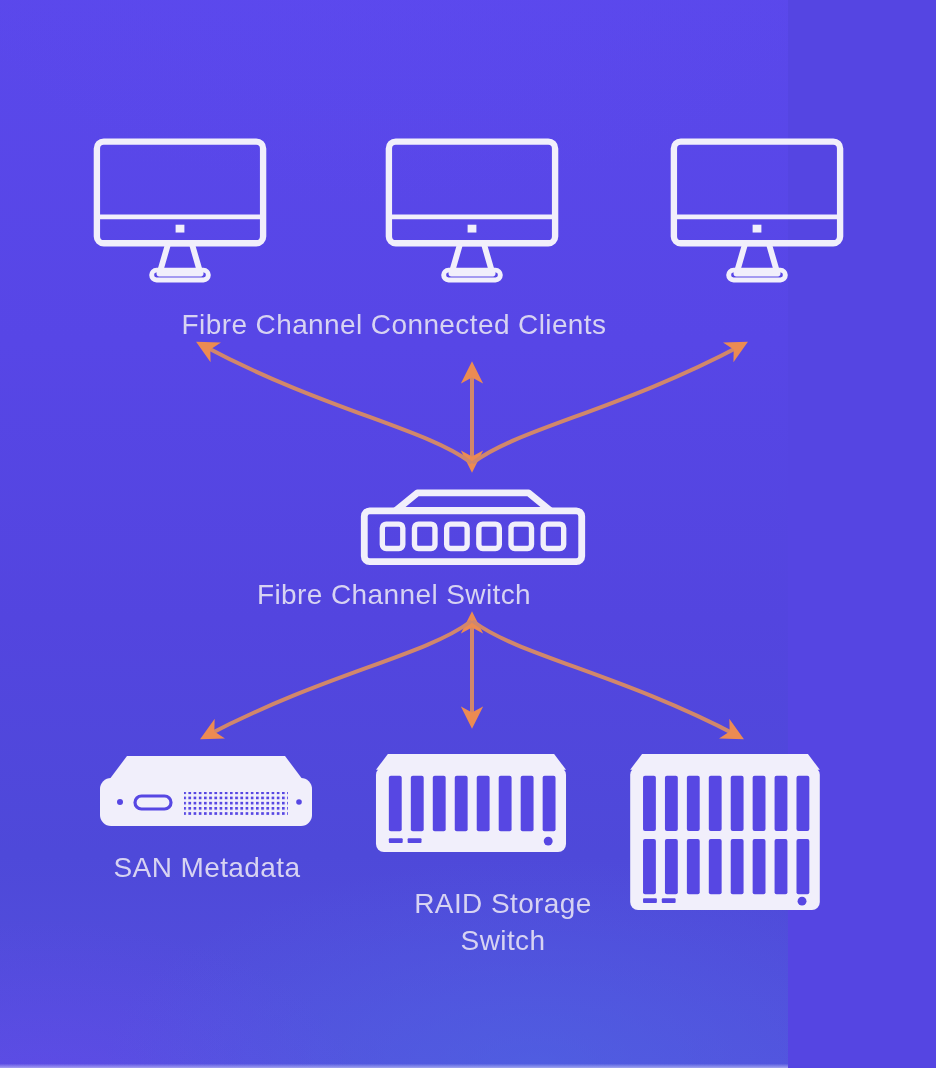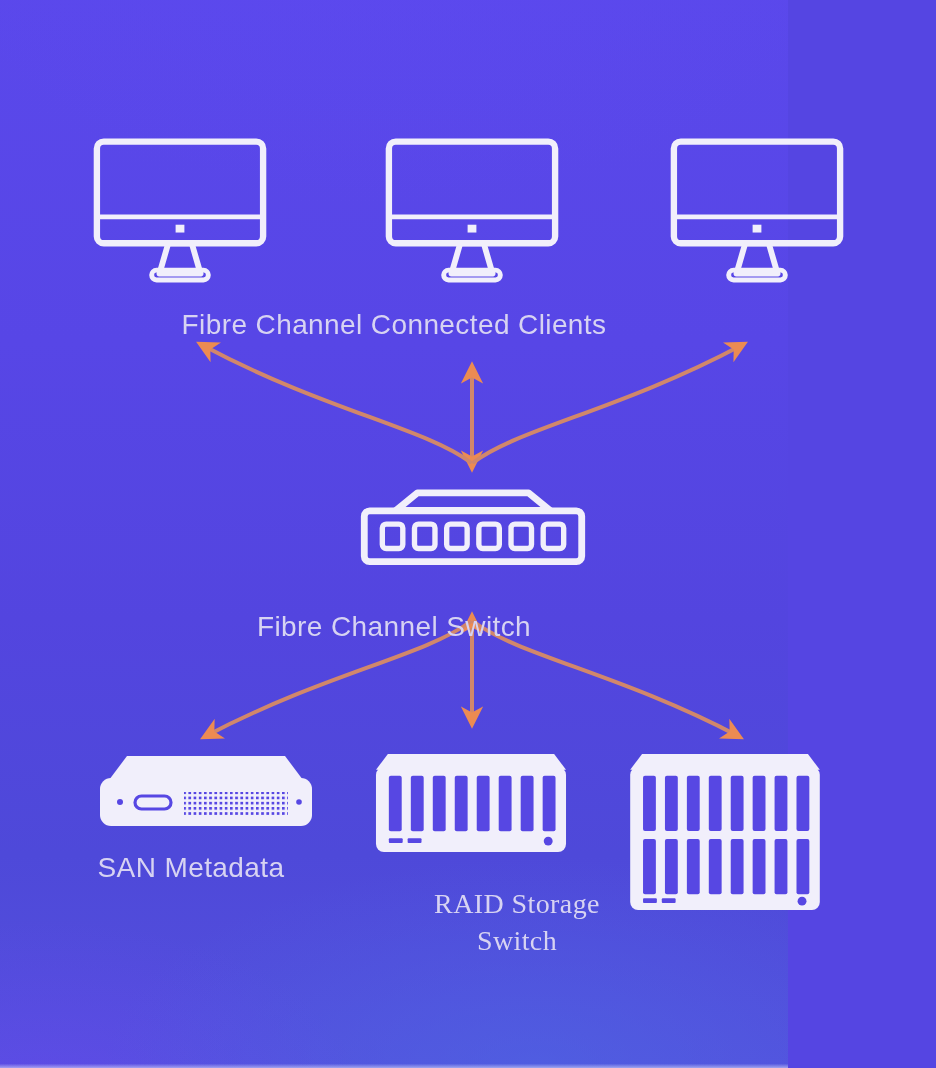--- a/index.html
+++ b/index.html
@@ -90,39 +90,39 @@
         <rect x="22" y="37" width="21" height="25" rx="4"></rect>
         <rect x="55" y="37" width="21" height="25" rx="4"></rect>
         <rect x="88" y="37" width="21" height="25" rx="4"></rect>
         <rect x="121" y="37" width="21" height="25" rx="4"></rect>
         <rect x="154" y="37" width="21" height="25" rx="4"></rect>
         <rect x="187" y="37" width="21" height="25" rx="4"></rect>
       </g>
     </svg>
   </div>
 
-  <div class="abs label" style="left:0;right:0;top:576px;margin-top:32px;">Fibre Channel Switch</div>
+  <div class="abs label" style="left:0;right:0;top:576px;">Fibre Channel Switch</div>
 
   <div class="abs" style="left:100px;top:755px;width:212px;height:72px;">
     <svg width="212" height="72" viewBox="0 0 212 72">
       <defs>
         <pattern id="vent" x="0" y="0" width="5.2" height="5.2" patternUnits="userSpaceOnUse">
           <rect width="2.7" height="2.7" fill="#5747E3"></rect>
         </pattern>
       </defs>
       <path d="M27 1 L185 1 L203 25 L9 25 Z" fill="#F1EFFB"></path>
       <rect x="0" y="23" width="212" height="48" rx="11" fill="#F1EFFB"></rect>
       <circle cx="20" cy="47" r="3" fill="#5747E3"></circle>
       <rect x="35" y="41" width="36" height="13" rx="6.5" fill="none" stroke="#5747E3" stroke-width="3.2"></rect>
       <rect x="84" y="37" width="104" height="23" fill="url(#vent)"></rect>
       <circle cx="199" cy="47" r="2.8" fill="#5747E3"></circle>
     </svg>
   </div>
 
-  <div class="abs label" style="left:82px;width:218px;top:849px;">
+  <div class="abs label" style="left:98px;width:218px;top:849px;">
     <div>SAN Metadata</div>
   </div>
 
   <div class="abs" style="left:374px;top:753px;width:194px;height:101px;">
     <svg width="194" height="101" viewBox="0 0 196 102">
       <path d="M14 1 L182 1 L194 17 L2 17 Z" fill="#F1EFFB"></path>
       <rect x="2" y="14" width="192" height="86" rx="8" fill="#F1EFFB"></rect>
       <g fill="#5747E3">
         <rect x="15" y="23" width="13" height="56" rx="2"></rect>
         <rect x="37.2" y="23" width="13" height="56" rx="2"></rect>
@@ -132,21 +132,21 @@
         <rect x="126" y="23" width="13" height="56" rx="2"></rect>
         <rect x="148.2" y="23" width="13" height="56" rx="2"></rect>
         <rect x="170.4" y="23" width="13" height="56" rx="2"></rect>
         <rect x="15" y="86" width="14" height="5" rx="1"></rect>
         <rect x="34" y="86" width="14" height="5" rx="1"></rect>
         <circle cx="176" cy="89" r="4.5"></circle>
       </g>
     </svg>
   </div>
 
-  <div class="abs label" style="left:417px;width:200px;top:885px;font-family:Liberation Serif, serif;">
+  <div class="abs label" style="left:403px;width:200px;top:885px;">
     <div>RAID Storage</div>
     <div>Switch</div>
   </div>
 
   <div class="abs" style="left:628px;top:753px;width:194px;height:159px;">
     <svg width="194" height="159" viewBox="0 0 196 161">
       <path d="M14 1 L182 1 L194 17 L2 17 Z" fill="#F1EFFB"></path>
       <rect x="2" y="14" width="192" height="145" rx="8" fill="#F1EFFB"></rect>
       <g fill="#5747E3">
         <rect x="15" y="23" width="13" height="56" rx="2"></rect>

